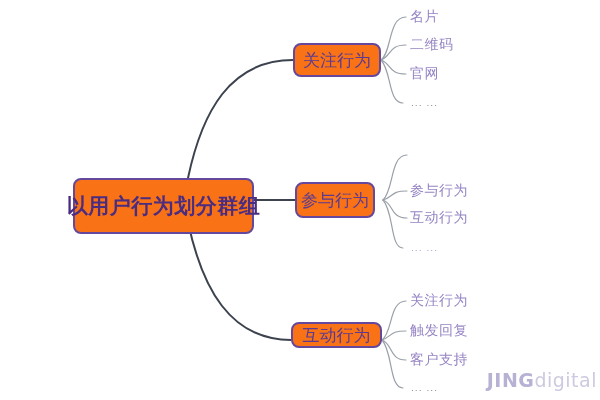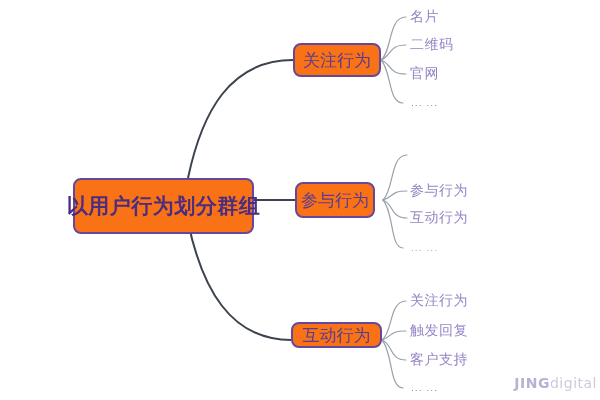--- a/index.html
+++ b/index.html
@@ -42,21 +42,21 @@
     letter-spacing: 0.5px;
     white-space: nowrap;
   }
   .leaf.dots { font-size: 9px; letter-spacing: 1px; left: 411px; }
   .leaf.dots.gray { color: #82878f; }
   .leaf.dots.purple { color: #a79fd0; }
 
   .watermark {
     position: absolute;
     right: 3px; bottom: 9px;
-    font-size: 14px;
+    font-size: 19px;
     letter-spacing: 0.5px;
     white-space: nowrap;
   }
   .watermark .wm-bold  { font-weight: bold; color: #b7b1d4; }
   .watermark .wm-light { font-weight: normal; color: #cdcae0; }
 </style>
 </head>
 <body>
 
 <div class="stage">

